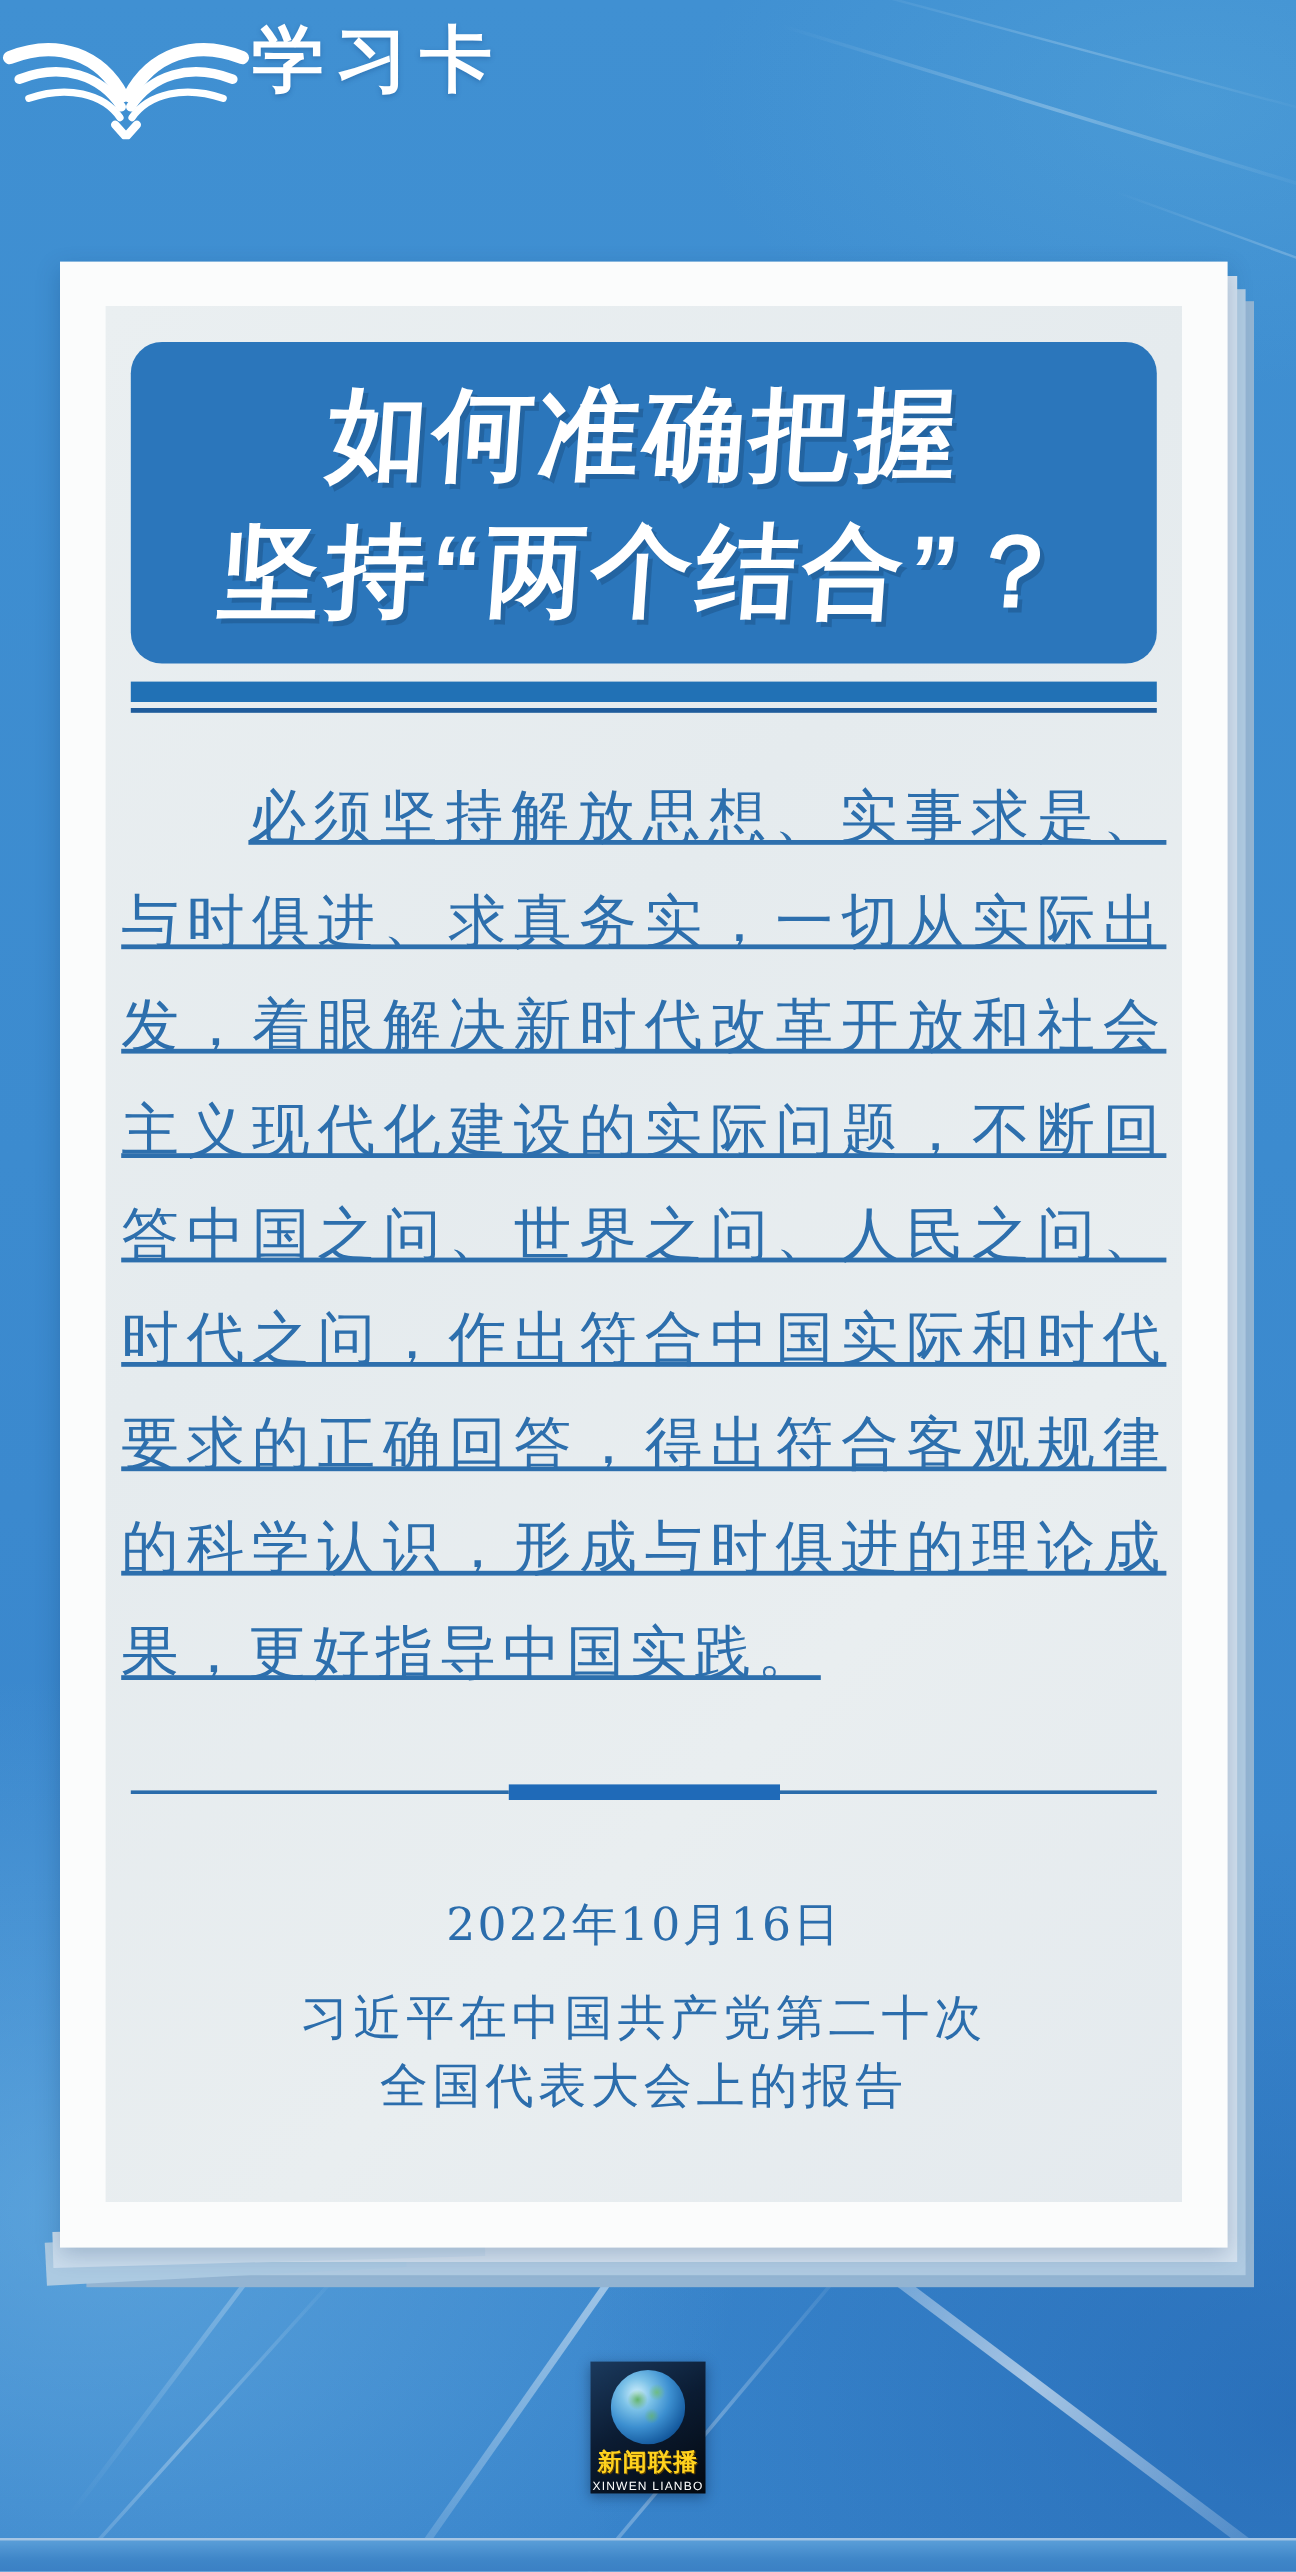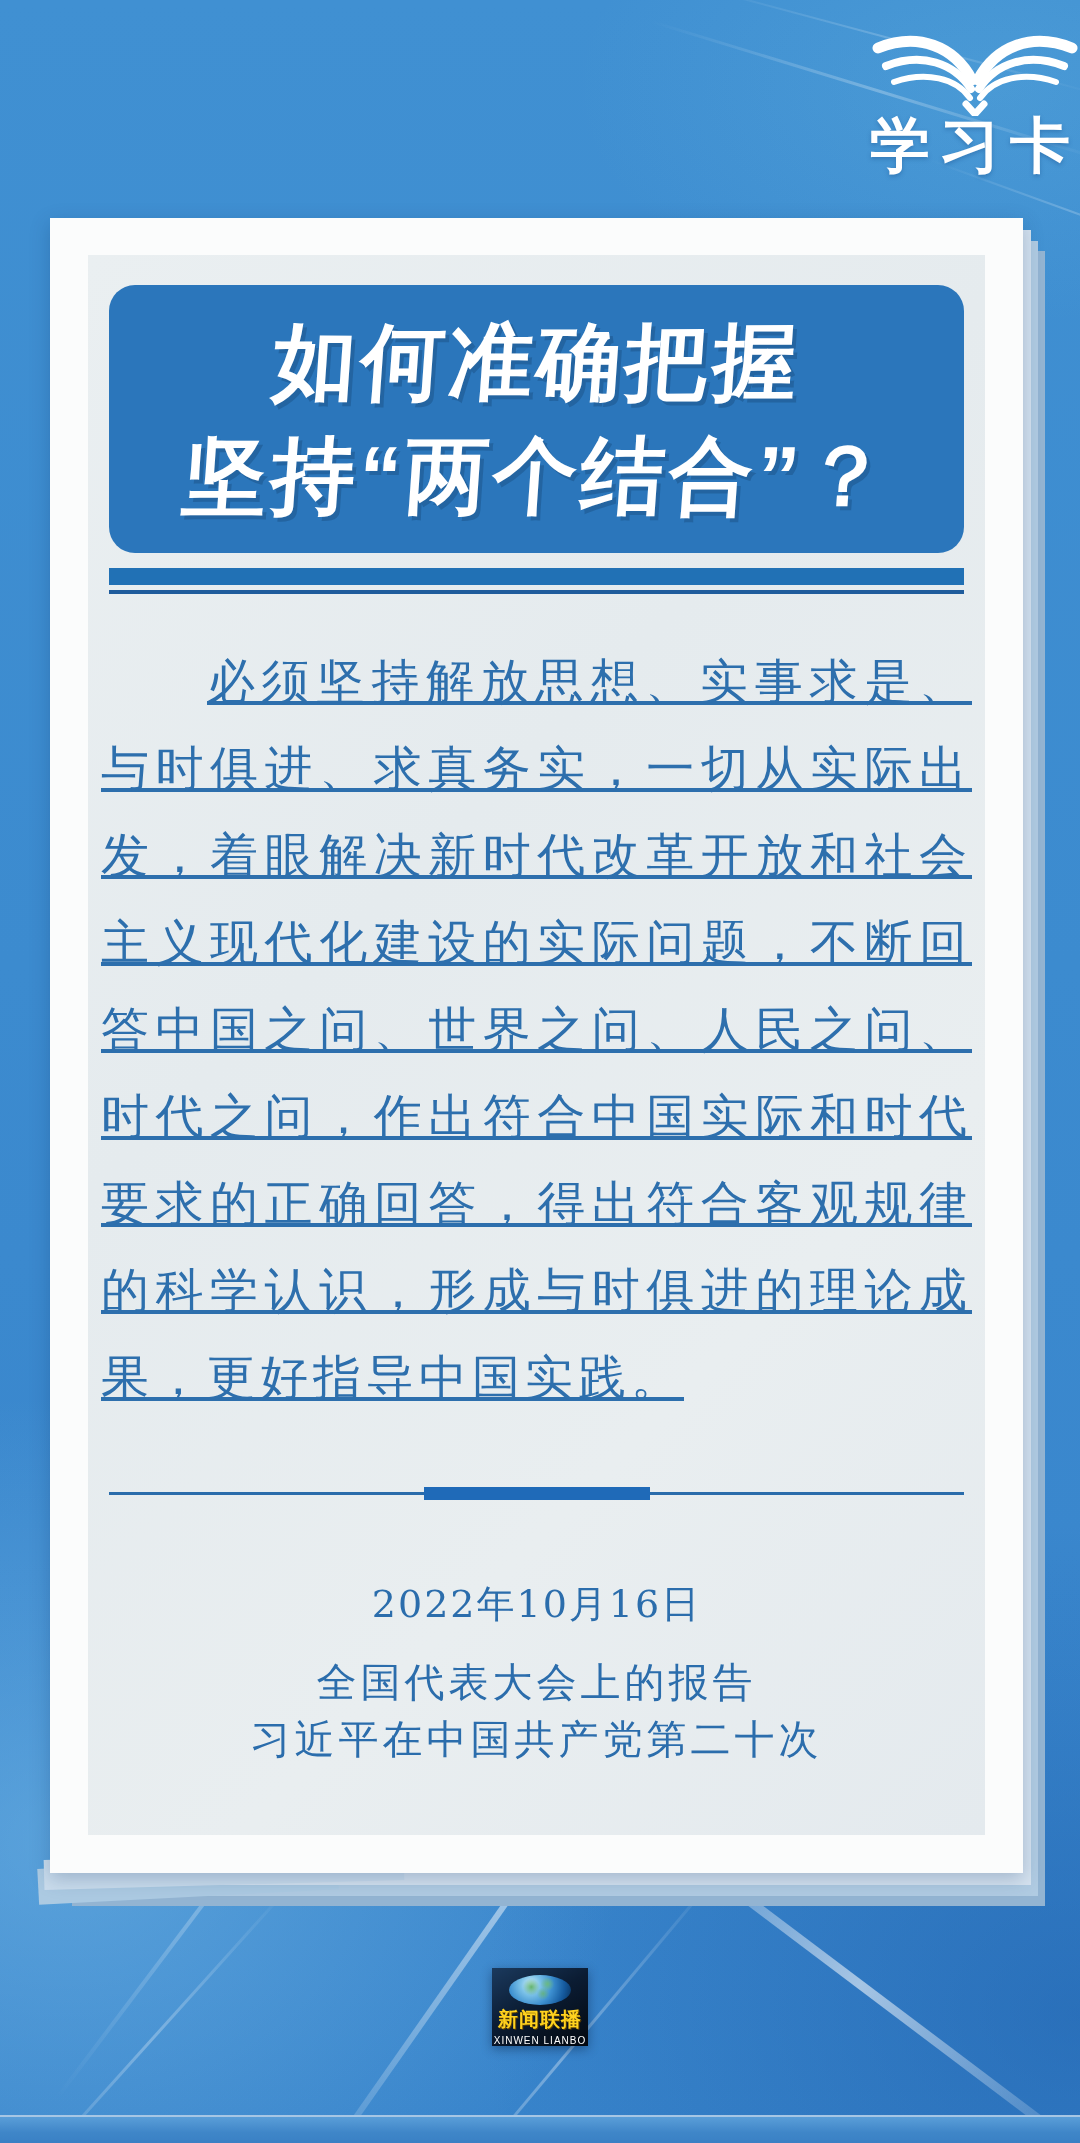--- a/index.html
+++ b/index.html
@@ -21,21 +21,21 @@
     background:linear-gradient(90deg,rgba(255,255,255,0),rgba(255,255,255,.95),rgba(255,255,255,0));}
   .streak.t1{width:480px;height:3px;left:640px;top:90px;transform:rotate(17deg);opacity:.28;}
   .streak.t2{width:420px;height:2px;left:690px;top:40px;transform:rotate(15deg);opacity:.22;}
   .streak.t3{width:300px;height:2px;left:920px;top:210px;transform:rotate(20deg);opacity:.22;}
   .streak.b1{width:740px;height:4px;left:-90px;top:1800px;transform:rotate(-53deg);opacity:.40;}
   .streak.b2{width:820px;height:6px;left:110px;top:1880px;transform:rotate(-55deg);opacity:.55;}
   .streak.b3{width:640px;height:9px;left:540px;top:1980px;transform:rotate(37deg);opacity:.60;}
   .streak.b4{width:520px;height:3px;left:300px;top:2060px;transform:rotate(-50deg);opacity:.35;}
   .streak.b5{width:420px;height:3px;left:-60px;top:2040px;transform:rotate(-48deg);opacity:.30;}
   
-  .brand{position:absolute;left:0;top:20px;width:100%;display:flex;flex-direction:column;align-items:flex-end;z-index:3;}
+  .brand{position:absolute;left:0;top:20px;width:100%;display:flex;align-items:flex-start;z-index:3;}
   .brand svg{display:block;}
   .brand-name{
     margin-top:-10px;color:#fff;font-weight:900;font-size:60px;letter-spacing:10px;
     font-family:"DejaVu Serif",serif;text-shadow:0 2px 4px rgba(20,70,130,.35);
   }
   
   .card-stack{position:absolute;left:50px;top:218px;width:973px;height:1655px;z-index:2;}
   .sheet{position:absolute;left:0;top:0;width:100%;height:100%;}
   .sheet.s3{transform:translate(22px,33px);background:#93b4d2;}
   .sheet.s2{transform:translate(15px,23px);background:#b0cbe2;}
@@ -72,21 +72,21 @@
   .mid-divider{margin:66px 21px 0;height:13px;display:flex;align-items:center;}
   .mid-divider .line{flex:1;height:3px;background:#2a6cab;}
   .mid-divider .seg{width:226px;height:13px;background:#1f6ab8;}
   
   .citation{margin-top:82px;text-align:center;color:#2b6dac;font-family:"DejaVu Serif",serif;}
   .cite-date{font-size:38px;line-height:44px;margin-bottom:28px;letter-spacing:2px;}
   .cite-src{font-size:40px;line-height:57px;letter-spacing:4px;}
   
   .logo{
     position:absolute;left:50%;top:1968px;transform:translateX(-50%);
-    width:96px;height:78px;z-index:3;
+    width:96px;height:110px;z-index:3;
     background:linear-gradient(150deg,#1b3a5e 0%,#0b1c33 45%,#03080f 100%);
     display:flex;flex-direction:column;align-items:center;
     box-shadow:0 3px 10px rgba(0,20,50,.4);
   }
   .globe{
     width:62px;height:62px;border-radius:50%;margin-top:7px;
     background:
       radial-gradient(circle 12px at 36% 40%, rgba(90,175,95,.9), rgba(90,175,95,0) 70%),
       radial-gradient(circle 10px at 62% 30%, rgba(110,190,110,.8), rgba(110,190,110,0) 70%),
       radial-gradient(circle 9px at 55% 62%, rgba(100,180,100,.7), rgba(100,180,100,0) 70%),
@@ -157,22 +157,22 @@
         <div class="body-text">必须坚持解放思想、实事求是、与时俱进、求真务实，一切从实际出发，着眼解决新时代改革开放和社会主义现代化建设的实际问题，不断回答中国之问、世界之问、人民之问、时代之问，作出符合中国实际和时代要求的正确回答，得出符合客观规律的科学认识，形成与时俱进的理论成果，更好指导中国实践。</div>
 
         <div class="mid-divider">
           <div class="line"></div>
           <div class="seg"></div>
           <div class="line"></div>
         </div>
 
         <div class="citation">
           <div class="cite-date">2022年10月16日</div>
+          <div class="cite-src">习近平在中国共产党第二十次</div>
           <div class="cite-src">全国代表大会上的报告</div>
-          <div class="cite-src">习近平在中国共产党第二十次</div>
         </div>
 
       </div>
     </div>
   </div>
 
   <div class="logo">
     <div class="globe"></div>
     <div class="logo-cn">新闻联播</div>
     <div class="logo-en">XINWEN LIANBO</div>

